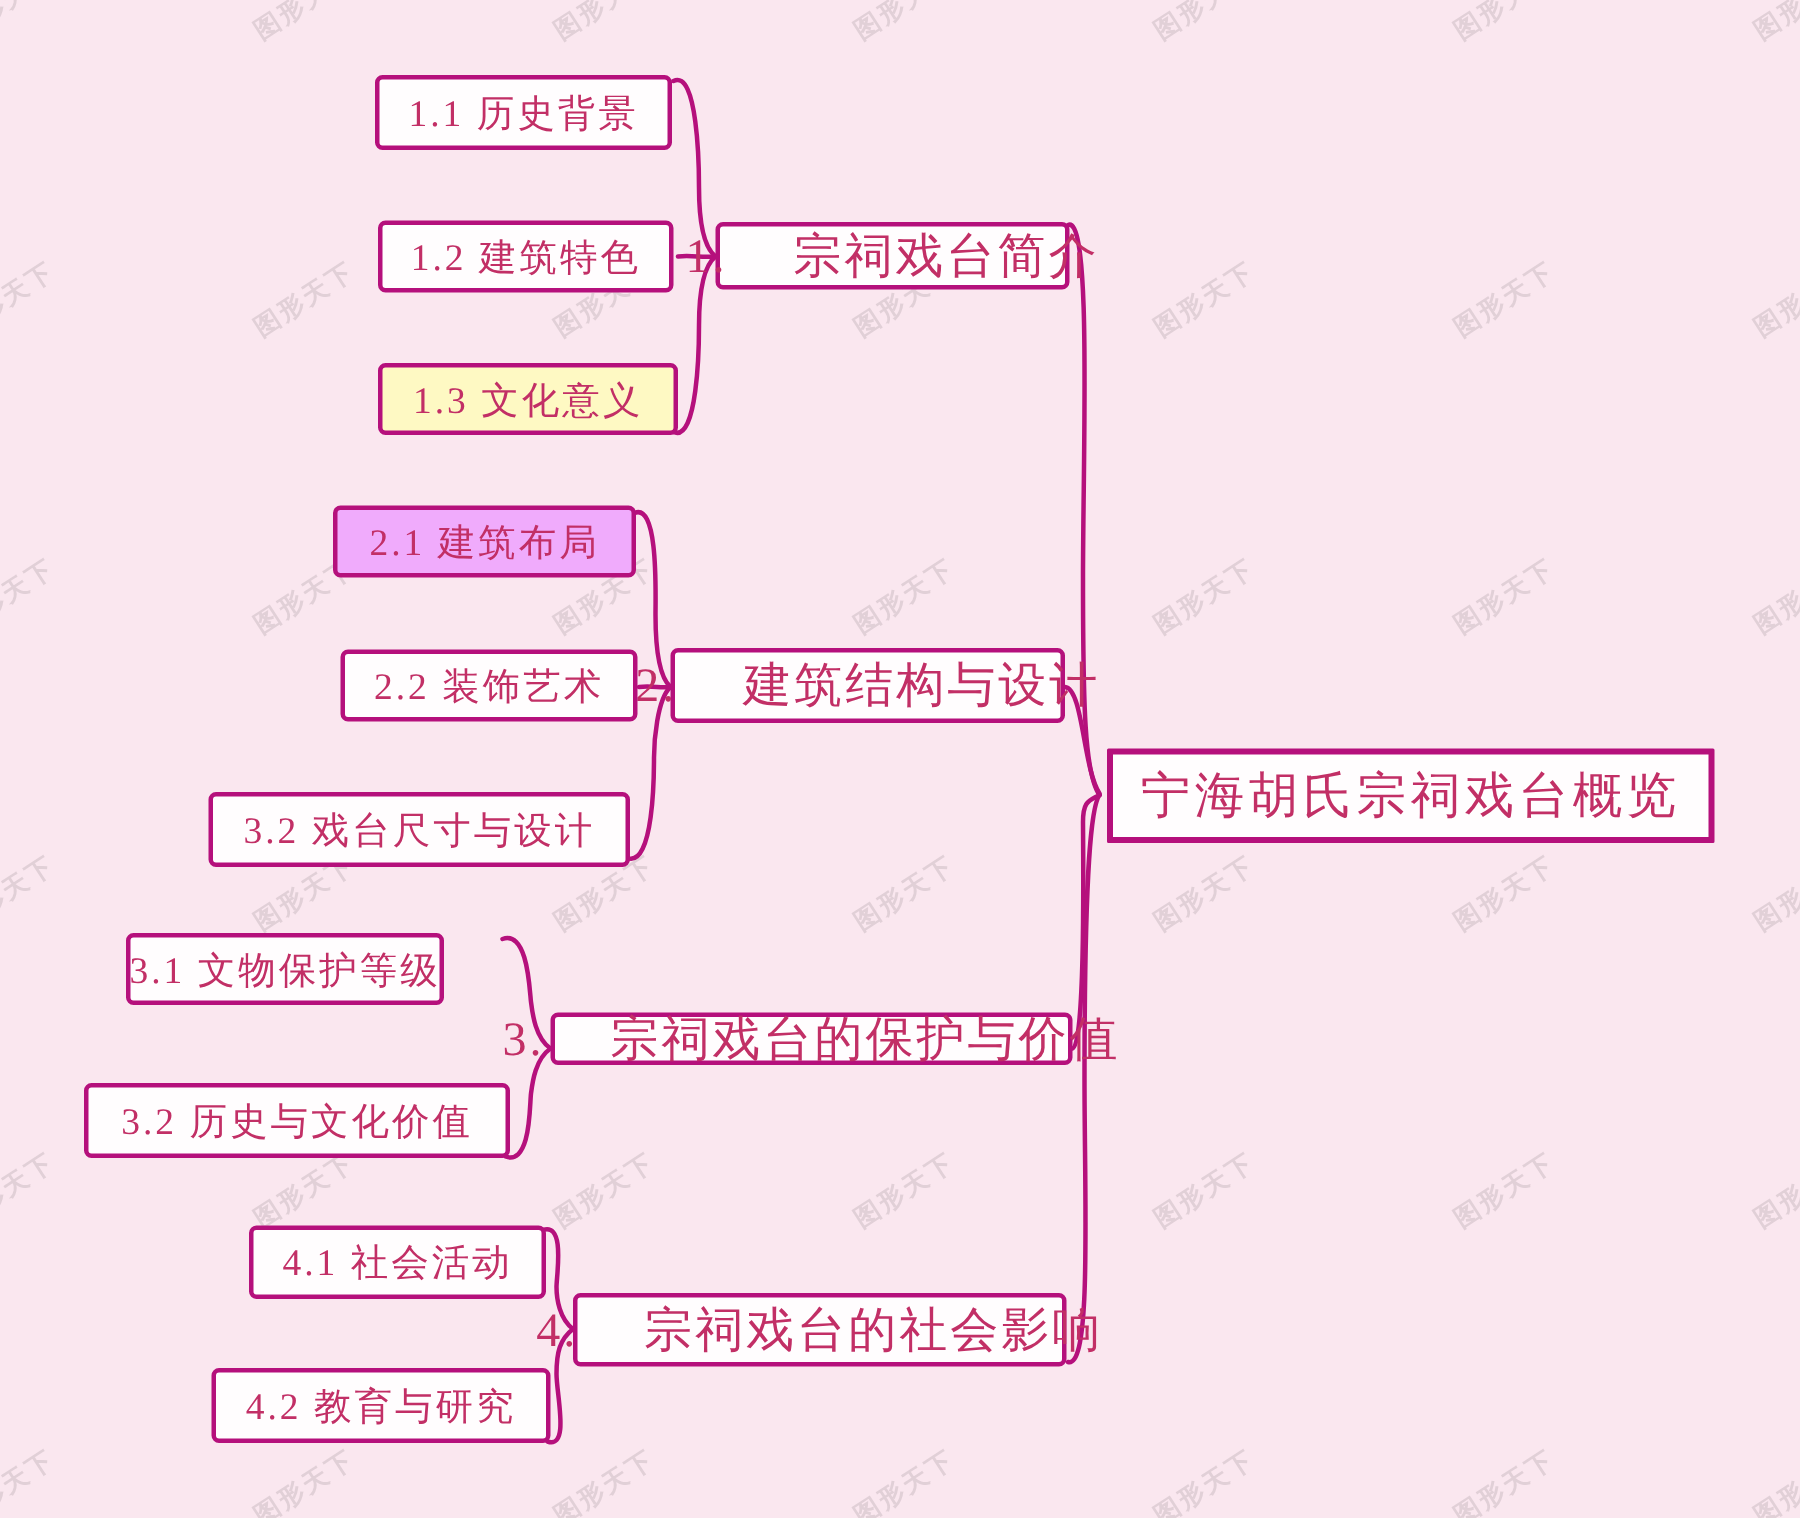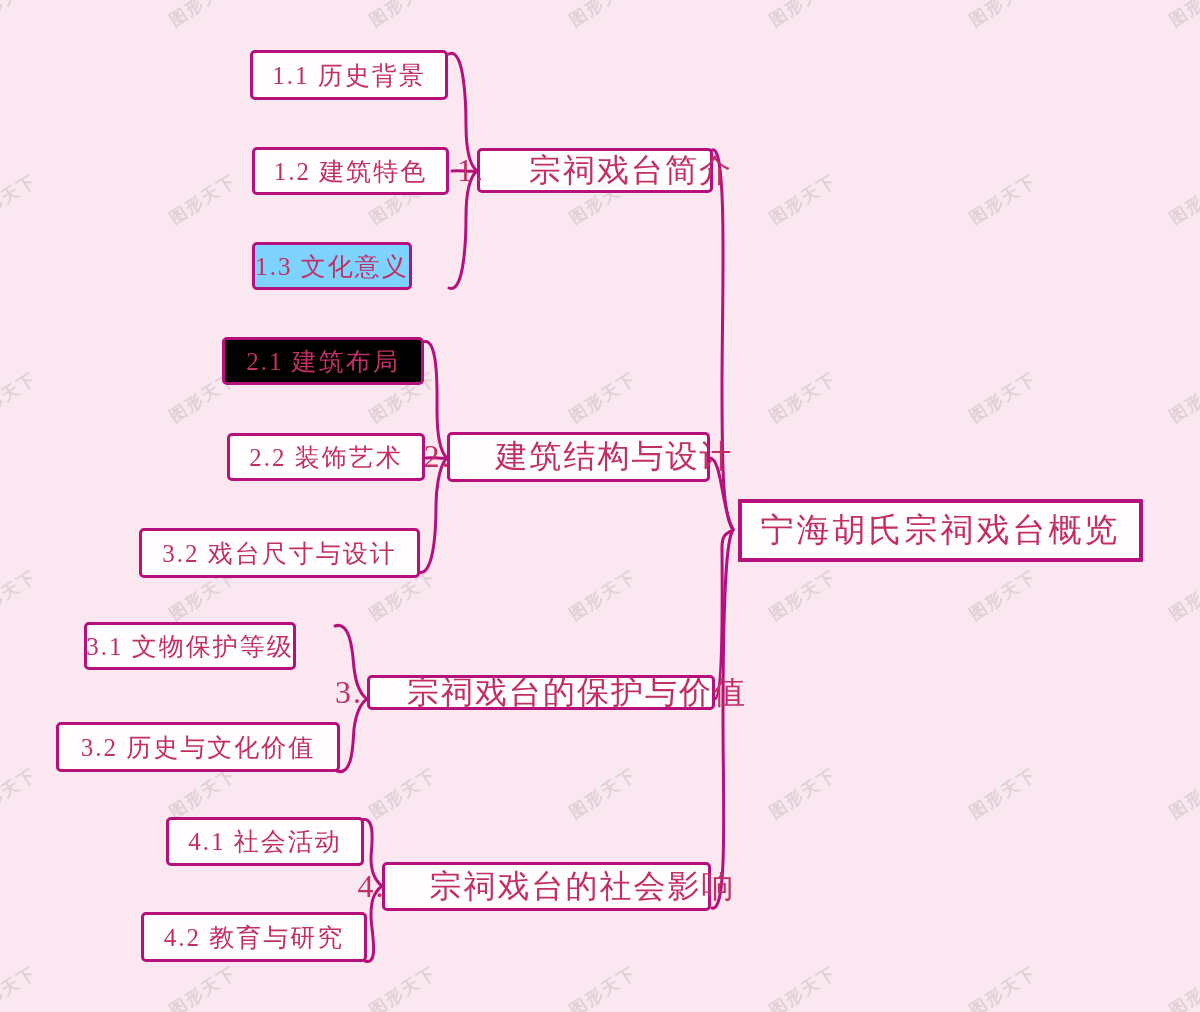--- a/index.html
+++ b/index.html
@@ -123,28 +123,28 @@
 
   <div class="node branch" style="left: 477px; top: 148px; width: 236px; height: 45px; border-color: rgb(181, 16, 124); background: rgb(255, 253, 254);">
     <span style="color: rgb(194, 47, 102);">1.　 宗祠戏台简介</span>
   </div>
   <div class="node child" style="left: 250px; top: 50px; width: 198px; height: 50px; border-color: rgb(181, 16, 124); background: rgb(255, 253, 254);">
     <span style="color: rgb(194, 47, 102);">1.1 历史背景</span>
   </div>
   <div class="node child" style="left: 252px; top: 147px; width: 197px; height: 48px; border-color: rgb(181, 16, 124); background: rgb(255, 253, 254);">
     <span style="color: rgb(194, 47, 102);">1.2 建筑特色</span>
   </div>
-  <div class="node child" style="left: 252px; top: 242px; width: 160px; height: 48px; border-color: rgb(181, 16, 124); background: #7dd3fc;">
+  <div class="node child" style="left: 252px; top: 242px; width: 200px; height: 48px; border-color: rgb(181, 16, 124); background: #fef9c3;">
     <span style="color: rgb(194, 47, 102);">1.3 文化意义</span>
   </div>
 
   <div class="node branch" style="left: 447px; top: 432px; width: 263px; height: 50px; border-color: rgb(181, 16, 124); background: rgb(255, 253, 254);">
     <span style="color: rgb(194, 47, 102);">2.　 建筑结构与设计</span>
   </div>
-  <div class="node child" style="left: 222px; top: 337px; width: 202px; height: 48px; border-color: rgb(181, 16, 124); background: #000000;">
+  <div class="node child" style="left: 222px; top: 337px; width: 202px; height: 48px; border-color: rgb(181, 16, 124); background: #f0abfc;">
     <span style="color: rgb(194, 47, 102);">2.1 建筑布局</span>
   </div>
   <div class="node child" style="left: 227px; top: 433px; width: 198px; height: 48px; border-color: rgb(181, 16, 124); background: rgb(255, 253, 254);">
     <span style="color: rgb(194, 47, 102);">2.2 装饰艺术</span>
   </div>
   <div class="node child" style="left: 139px; top: 528px; width: 281px; height: 50px; border-color: rgb(181, 16, 124); background: rgb(255, 253, 254);">
     <span style="color: rgb(194, 47, 102);">3.2 戏台尺寸与设计</span>
   </div>
 
   <div class="node branch" style="left: 367px; top: 675px; width: 348px; height: 35px; border-color: rgb(181, 16, 124); background: rgb(255, 253, 254);">

